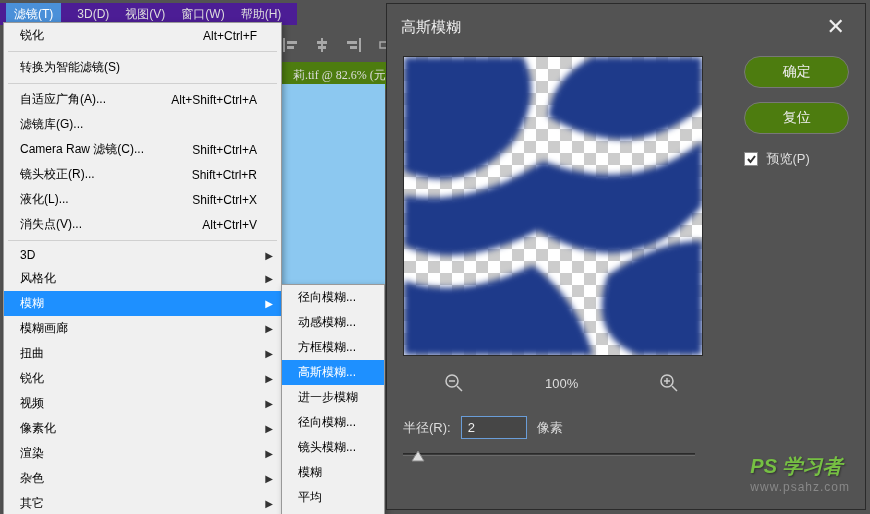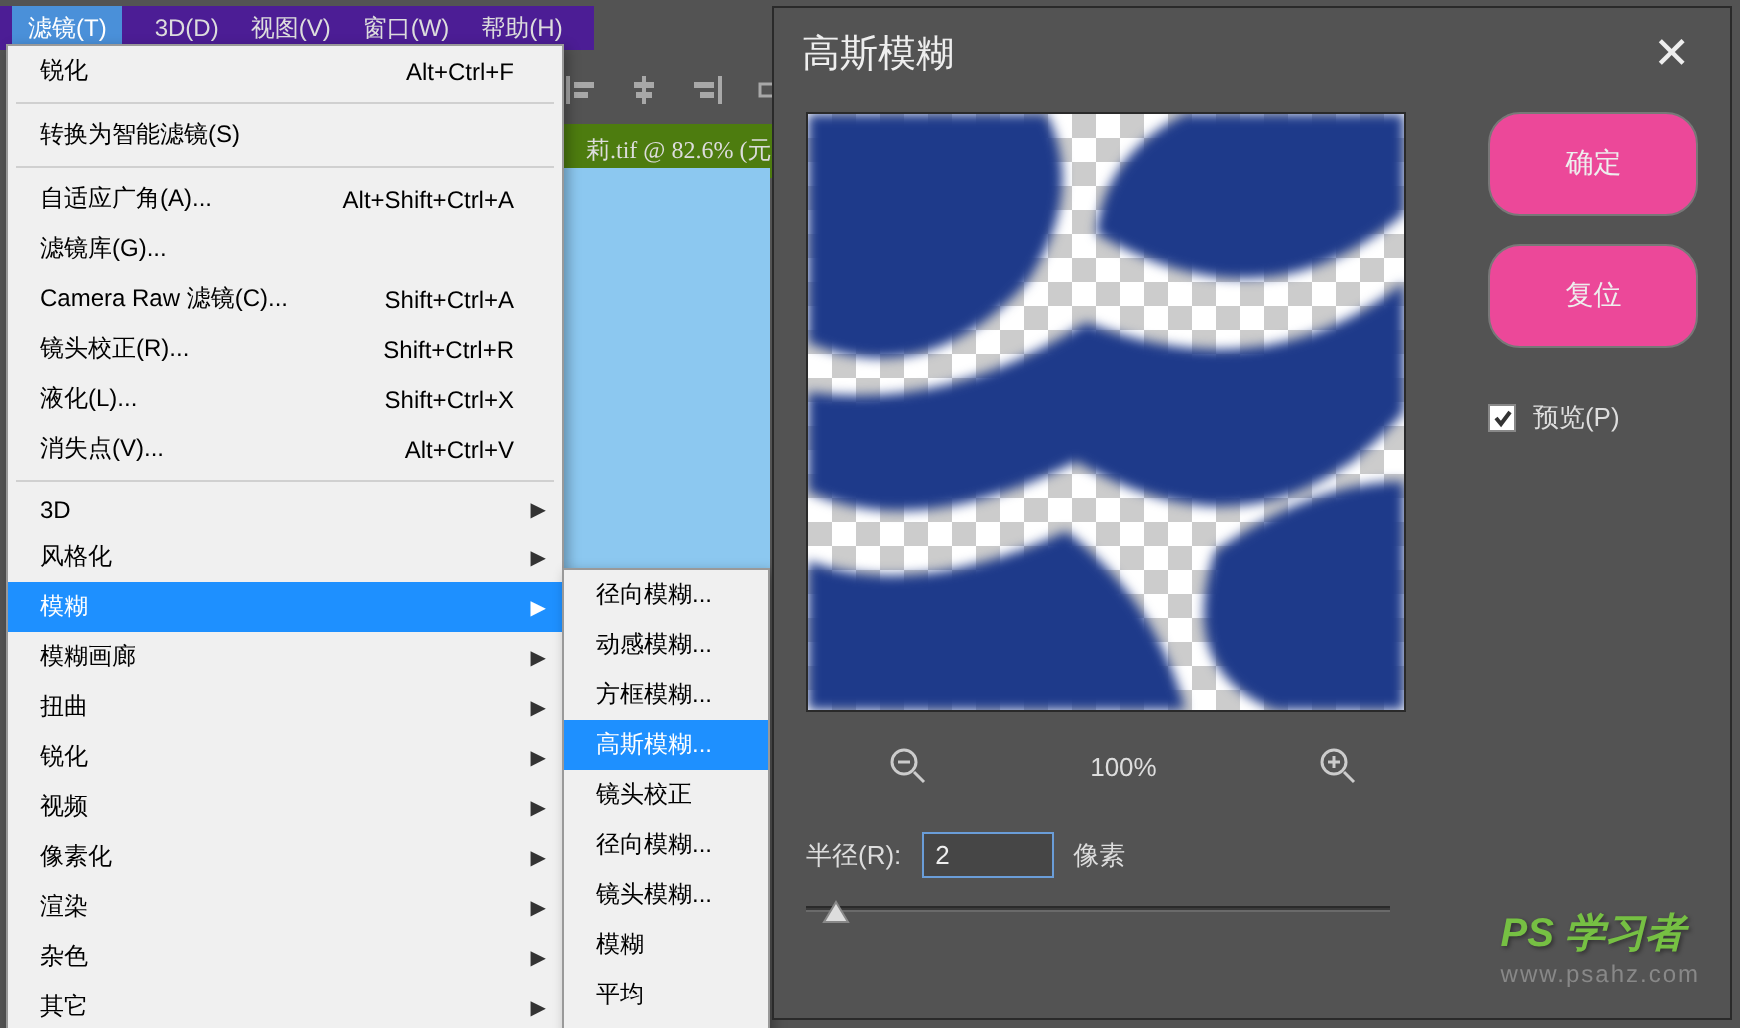--- a/index.html
+++ b/index.html
@@ -21,21 +21,21 @@
     .menu-item { display: flex; justify-content: space-between; align-items: center; padding: 4px 24px 4px 16px; font-size: 12px; color: #000; position: relative; cursor: default; }
     .menu-item.highlight { background: #1e90ff; color: #fff; }
     .menu-item.highlight .arrow-r { color: #fff; }
     .menu-sep { height: 1px; background: #d0d0d0; margin: 3px 4px; }
     .arrow-r { position: absolute; right: 8px; font-size: 10px; color: #333; }
     
     .submenu { position: absolute; left: 281px; top: 284px; width: 104px; background: #f0f0f0; border: 1px solid #999; box-shadow: 2px 2px 6px rgba(0,0,0,0.3); z-index: 20; }
     
     .dialog { position: absolute; left: 386px; top: 3px; width: 480px; height: 507px; background: #535353; border: 1px solid #2a2a2a; z-index: 30; }
     .dialog-titlebar { display: flex; justify-content: space-between; align-items: center; padding: 10px 14px; }
-    .dialog-title { color: #eee; font-size: 19px; }
+    .dialog-title { color: #eee; font-size: 15px; }
     .close-x { color: #eee; font-size: 22px; font-weight: 300; cursor: default; padding: 0 6px; }
     
     .dialog-body { display: flex; padding: 6px 16px; }
     .preview-wrap { width: 328px; }
     .preview-box { width: 300px; height: 300px; border: 1px solid #2a2a2a; background: #fff; position: relative; overflow: hidden; }
     .checker { position: absolute; inset: 0; background-image:
       linear-gradient(45deg,#ccc 25%,transparent 25%),linear-gradient(-45deg,#ccc 25%,transparent 25%),
       linear-gradient(45deg,transparent 75%,#ccc 75%),linear-gradient(-45deg,transparent 75%,#ccc 75%);
       background-size: 24px 24px; background-position: 0 0,0 12px,12px -12px,-12px 0; }
     .blur-shapes { position: absolute; inset: 0; filter: blur(3px); }
@@ -44,22 +44,22 @@
     .zoom-row svg { cursor: default; }
     .zoom-pct { font-size: 13px; color: #ddd; }
     
     .radius-row { display: flex; align-items: center; gap: 10px; margin-top: 22px; color: #ddd; font-size: 13px; }
     .radius-input { width: 66px; background: #464646; border: 1px solid #6a9dd8; color: #eee; padding: 3px 6px; font-size: 13px; }
     
     .slider-track { margin-top: 14px; height: 3px; background: #3a3a3a; border-top: 1px solid #2a2a2a; border-bottom: 1px solid #6a6a6a; position: relative; width: 292px; }
     .slider-thumb { position: absolute; left: 8px; top: -5px; }
     
     .buttons { width: 132px; padding-left: 24px; display: flex; flex-direction: column; gap: 14px; }
-    .btn { background: #ec4899; border: 1px solid #787878; border-radius: 16px; color: #eee; font-size: 14px; padding: 16px 0; text-align: center; cursor: default; }
-    .cb-row { display: flex; align-items: center; gap: 8px; color: #ddd; font-size: 13px; margin-top: 12px; }
+    .btn { background: #4d7c0f; border: 1px solid #787878; border-radius: 16px; color: #eee; font-size: 14px; padding: 6px 0; text-align: center; cursor: default; }
+    .cb-row { display: flex; align-items: center; gap: 8px; color: #ddd; font-size: 13px; margin-top: 2px; }
     .cb { width: 14px; height: 14px; background: #fff; border: 1px solid #888; display: flex; align-items: center; justify-content: center; }
     
     .watermark { position: absolute; right: 20px; bottom: 20px; z-index: 50; text-align: left; }
     .watermark .l1 { color: #76c043; font-size: 20px; font-style: italic; font-weight: bold; text-shadow: 1px 1px 2px rgba(0,0,0,0.4); }
     .watermark .l2 { color: #888; font-size: 12px; letter-spacing: 1px; }
   </style>
 </head>
 <body>
 
 <div class="main-bg">
@@ -178,21 +178,21 @@
   <div class="menu-item">
       <span>动感模糊...</span>
     </div>
   <div class="menu-item">
       <span>方框模糊...</span>
     </div>
   <div class="menu-item highlight">
       <span>高斯模糊...</span>
     </div>
   <div class="menu-item">
-      <span>镜头校正</span>
+      <span>进一步模糊</span>
     </div>
   <div class="menu-item">
       <span>径向模糊...</span>
     </div>
   <div class="menu-item">
       <span>镜头模糊...</span>
     </div>
   <div class="menu-item">
       <span>模糊</span>
     </div>

